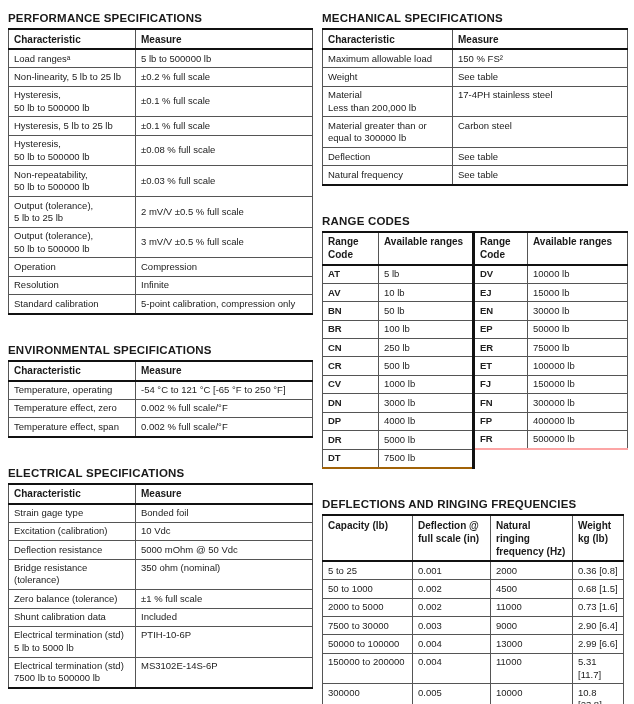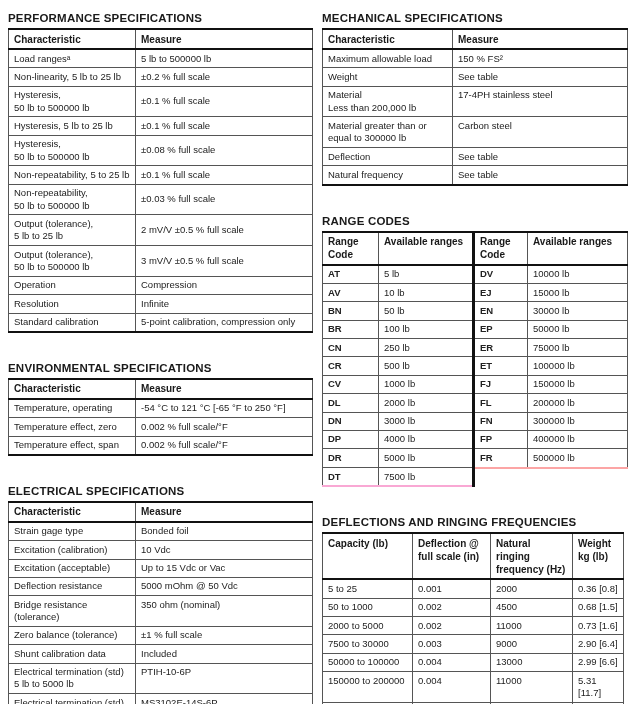--- a/index.html
+++ b/index.html
@@ -57,21 +57,21 @@
   td + td, th + th { border-left: 1px solid #555; }
   tr:first-child td { border-top: none; }
 
   .valign-top td { vertical-align: top; }
 
   
   .range th:nth-child(3), .range td:nth-child(3) { border-left: 3px solid #111; }
   .range td:nth-child(1), .range td:nth-child(3) { font-weight: bold; }
   .range { border-bottom: none; border-right: none; }
   .range th:nth-child(4), .range td:nth-child(4) { border-right: 1px solid #555; }
-  .range tbody tr:last-child td:nth-child(-n+2) { border-bottom: 2px solid #f9a8d4; }
+  .range tbody tr:last-child td:nth-child(-n+2) { border-bottom: 2px solid #a16207; }
   .range tbody tr:nth-last-child(2) td:nth-child(n+3) { border-bottom: 2px solid #fca5a5; }
   .range tbody tr:last-child td:nth-child(4) { border-right: none; border-left: none; }
 
   .defl td { vertical-align: top; }
 </style>
 </head>
 <body>
 
 <div class="page">
 
@@ -107,24 +107,20 @@
             <tr>
               <td>Hysteresis, 5 lb to 25 lb</td>
               <td>±0.1 % full scale</td>
             </tr>
             <tr>
               <td>Hysteresis,
 50 lb to 500000 lb</td>
               <td>±0.08 % full scale</td>
             </tr>
             <tr>
-              <td>Non-repeatability, 5 to 25 lb</td>
-              <td>±0.1 % full scale</td>
-            </tr>
-            <tr>
               <td>Non-repeatability,
 50 lb to 500000 lb</td>
               <td>±0.03 % full scale</td>
             </tr>
             <tr>
               <td>Output (tolerance),
 5 lb to 25 lb</td>
               <td>2 mV/V ±0.5 % full scale</td>
             </tr>
             <tr>
@@ -192,24 +188,20 @@
             </tr>
           </thead>
           <tbody>
             <tr>
               <td>Strain gage type</td>
               <td>Bonded foil</td>
             </tr>
             <tr>
               <td>Excitation (calibration)</td>
               <td>10 Vdc</td>
-            </tr>
-            <tr>
-              <td>Excitation (acceptable)</td>
-              <td>Up to 15 Vdc or Vac</td>
             </tr>
             <tr>
               <td>Deflection resistance</td>
               <td>5000 mOhm @ 50 Vdc</td>
             </tr>
             <tr>
               <td>Bridge resistance
 (tolerance)</td>
               <td>350 ohm (nominal)</td>
             </tr>
@@ -337,26 +329,20 @@
               <td>CR</td>
               <td>500 lb</td>
               <td>ET</td>
               <td>100000 lb</td>
             </tr>
             <tr>
               <td>CV</td>
               <td>1000 lb</td>
               <td>FJ</td>
               <td>150000 lb</td>
-            </tr>
-            <tr>
-              <td>DL</td>
-              <td>2000 lb</td>
-              <td>FL</td>
-              <td>200000 lb</td>
             </tr>
             <tr>
               <td>DN</td>
               <td>3000 lb</td>
               <td>FN</td>
               <td>300000 lb</td>
             </tr>
             <tr>
               <td>DP</td>
               <td>4000 lb</td>

